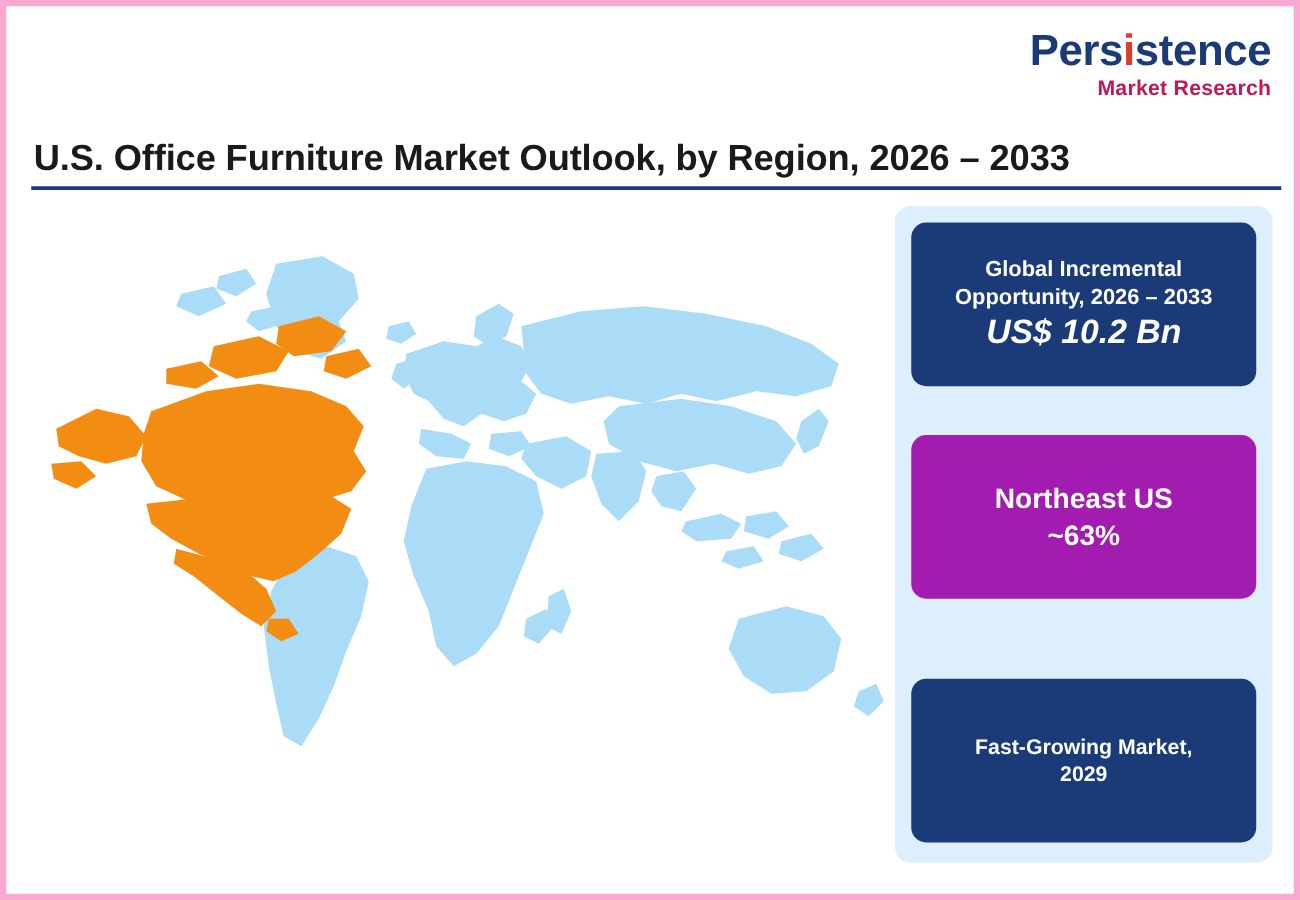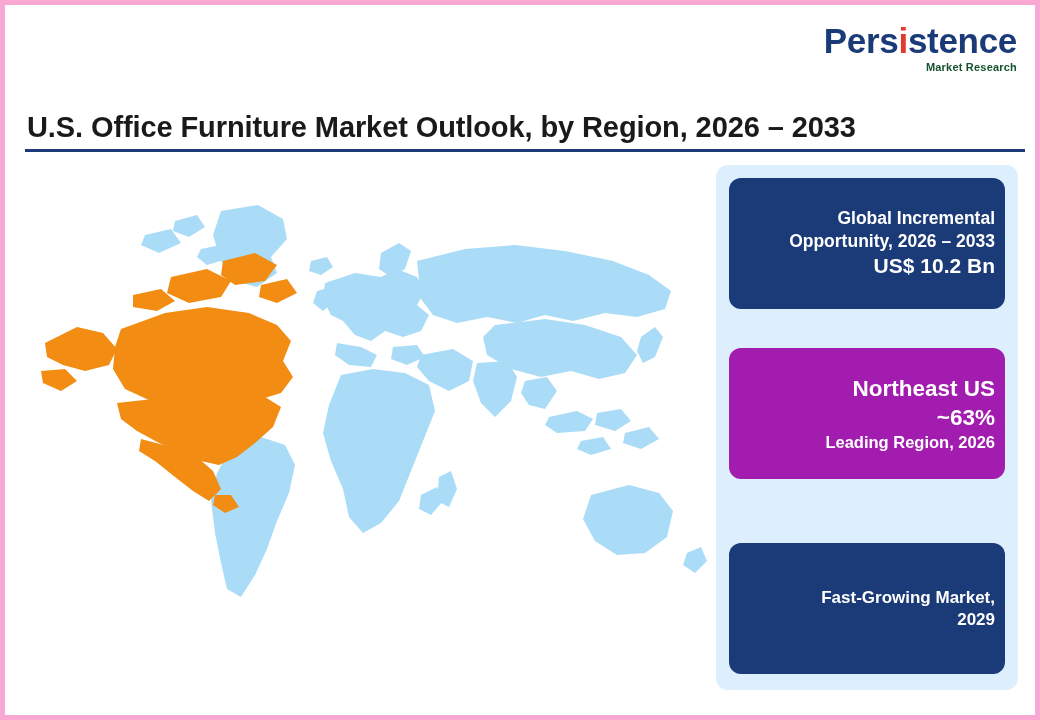--- a/index.html
+++ b/index.html
@@ -27,23 +27,23 @@
     font-size: 35px;
     font-weight: bold;
     color: #1b3a78;
     letter-spacing: -0.3px;
     white-space: nowrap;
   }
   #logo .brand .reddot {
     color: #e23b2e;
   }
   #logo .sub {
-    font-size: 11px;
+    font-size: 17px;
     font-weight: bold;
-    color: #14532d;
+    color: #be185d;
     margin-top: 4px;
     letter-spacing: 0.2px;
   }
 
   
   #title {
     position: absolute;
     left: 22px; top: 106px;
     font-size: 29px;
     font-weight: bold;
@@ -77,32 +77,32 @@
   .card {
     position: absolute;
     left: 13px;
     width: 276px;
     border-radius: 12px;
     color: #ffffff;
     text-align: center;
     display: flex;
     flex-direction: column;
     justify-content: center;
-    align-items: flex-end;
+    align-items: center;
     padding: 20px 10px;
   }
   .card.navy { background: #1b3a78; }
   .card.orange { background: #a21caf; }
 
   #card-1 { top: 13px; height: 131px; }
   #card-2 { top: 183px; height: 131px; }
   #card-3 { top: 378px; height: 131px; }
 
   .l-small { font-size: 17.5px; font-weight: bold; line-height: 1.28; }
-  .l-big   { font-size: 21px;   font-weight: bold; line-height: 1.3; }
+  .l-big   { font-size: 27px;   font-weight: bold; line-height: 1.3; font-style: italic; }
   .l-mid   { font-size: 22.5px; font-weight: bold; line-height: 1.3; }
   .l-reg   { font-size: 16.5px; font-weight: bold; line-height: 1.3; }
   .l-sub   { font-size: 17px;   font-weight: bold; line-height: 1.25; }
 
   
   #source {
     position: absolute;
     left: 0; right: 0;
     bottom: 18px;
     text-align: center;
@@ -204,21 +204,20 @@
 
     <div class="card navy" id="card-1">
       <div class="l-small">Global Incremental</div>
       <div class="l-small">Opportunity, 2026 – 2033</div>
       <div class="l-big">US$ 10.2 Bn</div>
     </div>
 
     <div class="card orange" id="card-2">
       <div class="l-mid">Northeast US</div>
       <div class="l-mid">~63%</div>
-      <div class="l-reg">Leading Region, 2026</div>
     </div>
 
     <div class="card navy" id="card-3">
       <div class="l-sub">Fast-Growing Market,</div>
       <div class="l-sub">2029</div>
     </div>
 
   </div>
 
 

